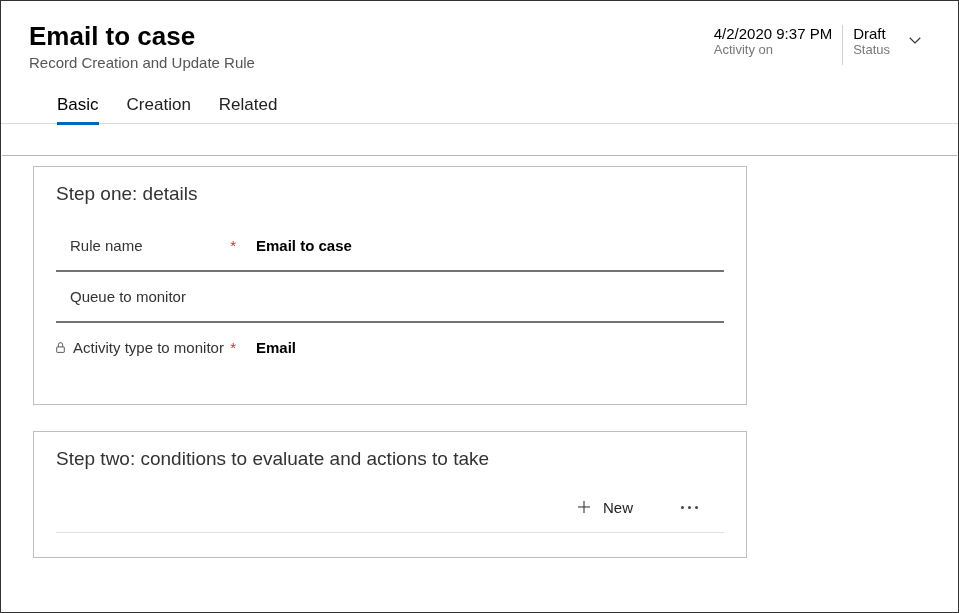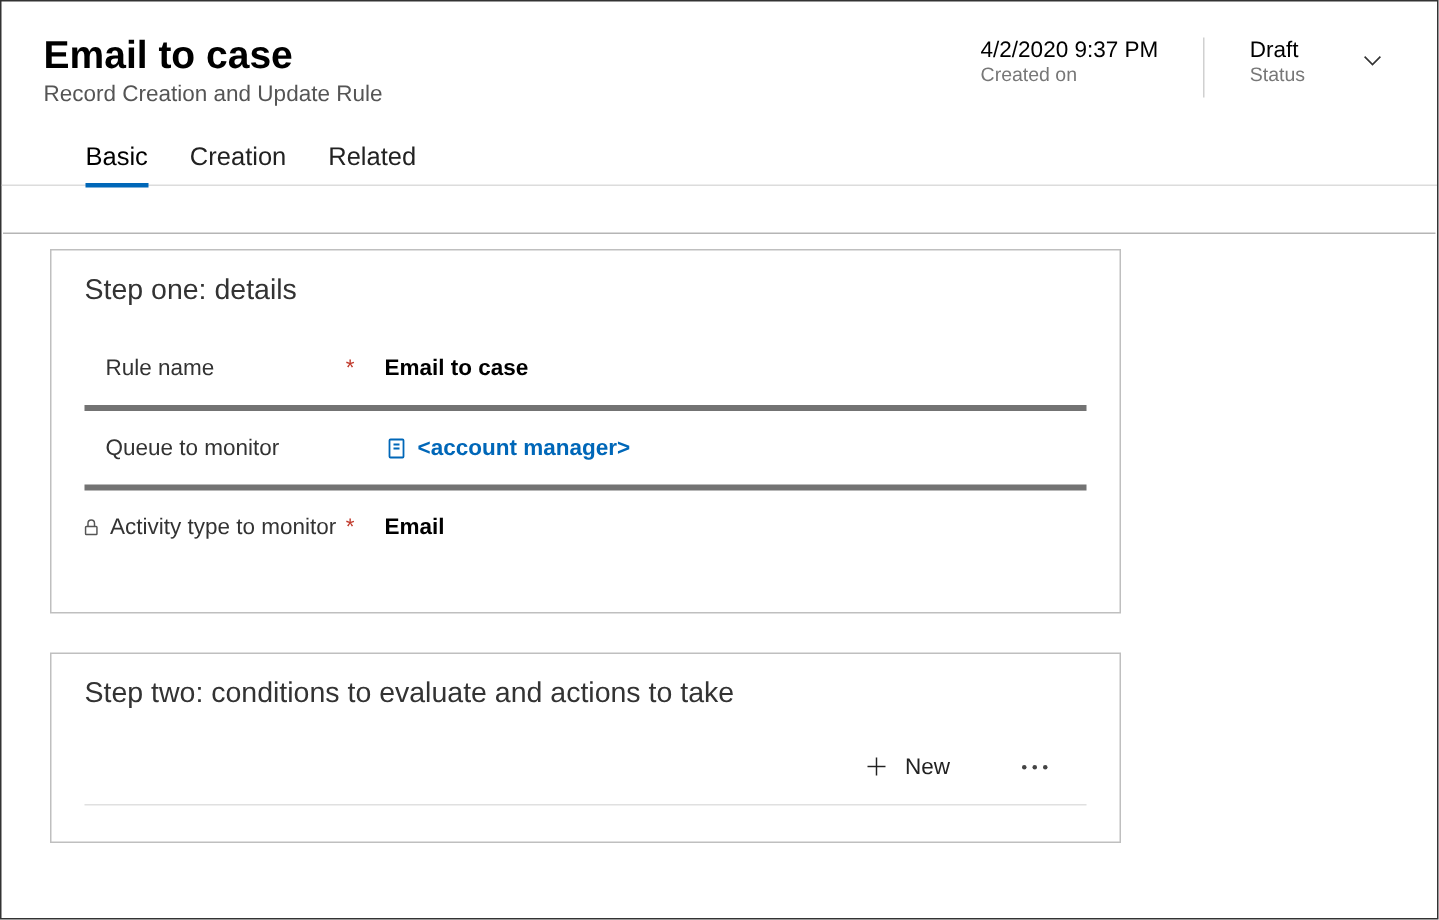--- a/index.html
+++ b/index.html
@@ -32,21 +32,21 @@
       color: #000;
     }
     .page-subtitle {
       font-size: 15px;
       color: #555;
       margin-top: 2px;
     }
     .header-right {
       display: flex;
       align-items: flex-start;
-      gap: 30px;
+      gap: 10px;
     }
     .meta-block {
       display: flex;
       flex-direction: column;
       padding-top: 4px;
     }
     .meta-value {
       font-size: 15px;
       color: #000;
     }
@@ -109,21 +109,21 @@
     .panel-title {
       font-size: 19px;
       color: #333;
       font-weight: 400;
       margin-bottom: 16px;
     }
     .form-row {
       display: flex;
       align-items: flex-start;
       padding: 16px 0;
-      border-bottom: 4px solid #737373;
+      border-bottom: 2px solid #737373;
     }
     .form-row:last-child {
       border-bottom: none;
     }
     .field-label-col {
       width: 200px;
       display: flex;
       align-items: flex-start;
       font-size: 15px;
       color: #333;
@@ -247,21 +247,21 @@
     <div class="page-subtitle">Record Creation and Update Rule</div>
     <div class="tabs">
       <div class="tab active">Basic</div>
       <div class="tab">Creation</div>
       <div class="tab">Related</div>
     </div>
   </div>
   <div class="header-right">
     <div class="meta-block">
       <div class="meta-value">4/2/2020 9:37 PM</div>
-      <div class="meta-label">Created on</div>
+      <div class="meta-label">Activity on</div>
     </div>
     <div class="meta-divider"></div>
     <div class="meta-block">
       <div class="meta-value">Draft</div>
       <div class="meta-label">Status</div>
     </div>
     <div class="chevron-wrap">
       <svg width="18" height="18" viewBox="0 0 24 24" fill="none" stroke="#333" stroke-width="1.5">
           <polyline points="5 9 12 16 19 9"></polyline>
         </svg>
@@ -281,28 +281,20 @@
         <span class="required">*</span>
       </div>
       <div class="field-value-col">
         <span>Email to case</span>
       </div>
     </div>
 
     <div class="form-row">
       <div class="field-label-col">
         <span>Queue to monitor</span>
-      </div>
-      <div class="field-value-col">
-        <svg class="queue-icon" width="16" height="16" viewBox="0 0 24 24" fill="none" stroke="#0067b8" stroke-width="1.8">
-          <rect x="5" y="3" width="14" height="18" rx="1"></rect>
-          <line x1="9" y1="8" x2="15" y2="8"></line>
-          <line x1="9" y1="12" x2="15" y2="12"></line>
-        </svg>
-        <span class="link-value">&lt;account manager&gt;</span>
       </div>
     </div>
 
     <div class="form-row">
       <div class="field-label-col">
         <svg class="lock-icon" width="13" height="13" viewBox="0 0 24 24" fill="none" stroke="#555" stroke-width="1.8">
           <rect x="5" y="11" width="14" height="10" rx="1"></rect>
           <path d="M8 11 V7 a4 4 0 0 1 8 0 v4"></path>
         </svg>
         <span>Activity type to monitor</span>

